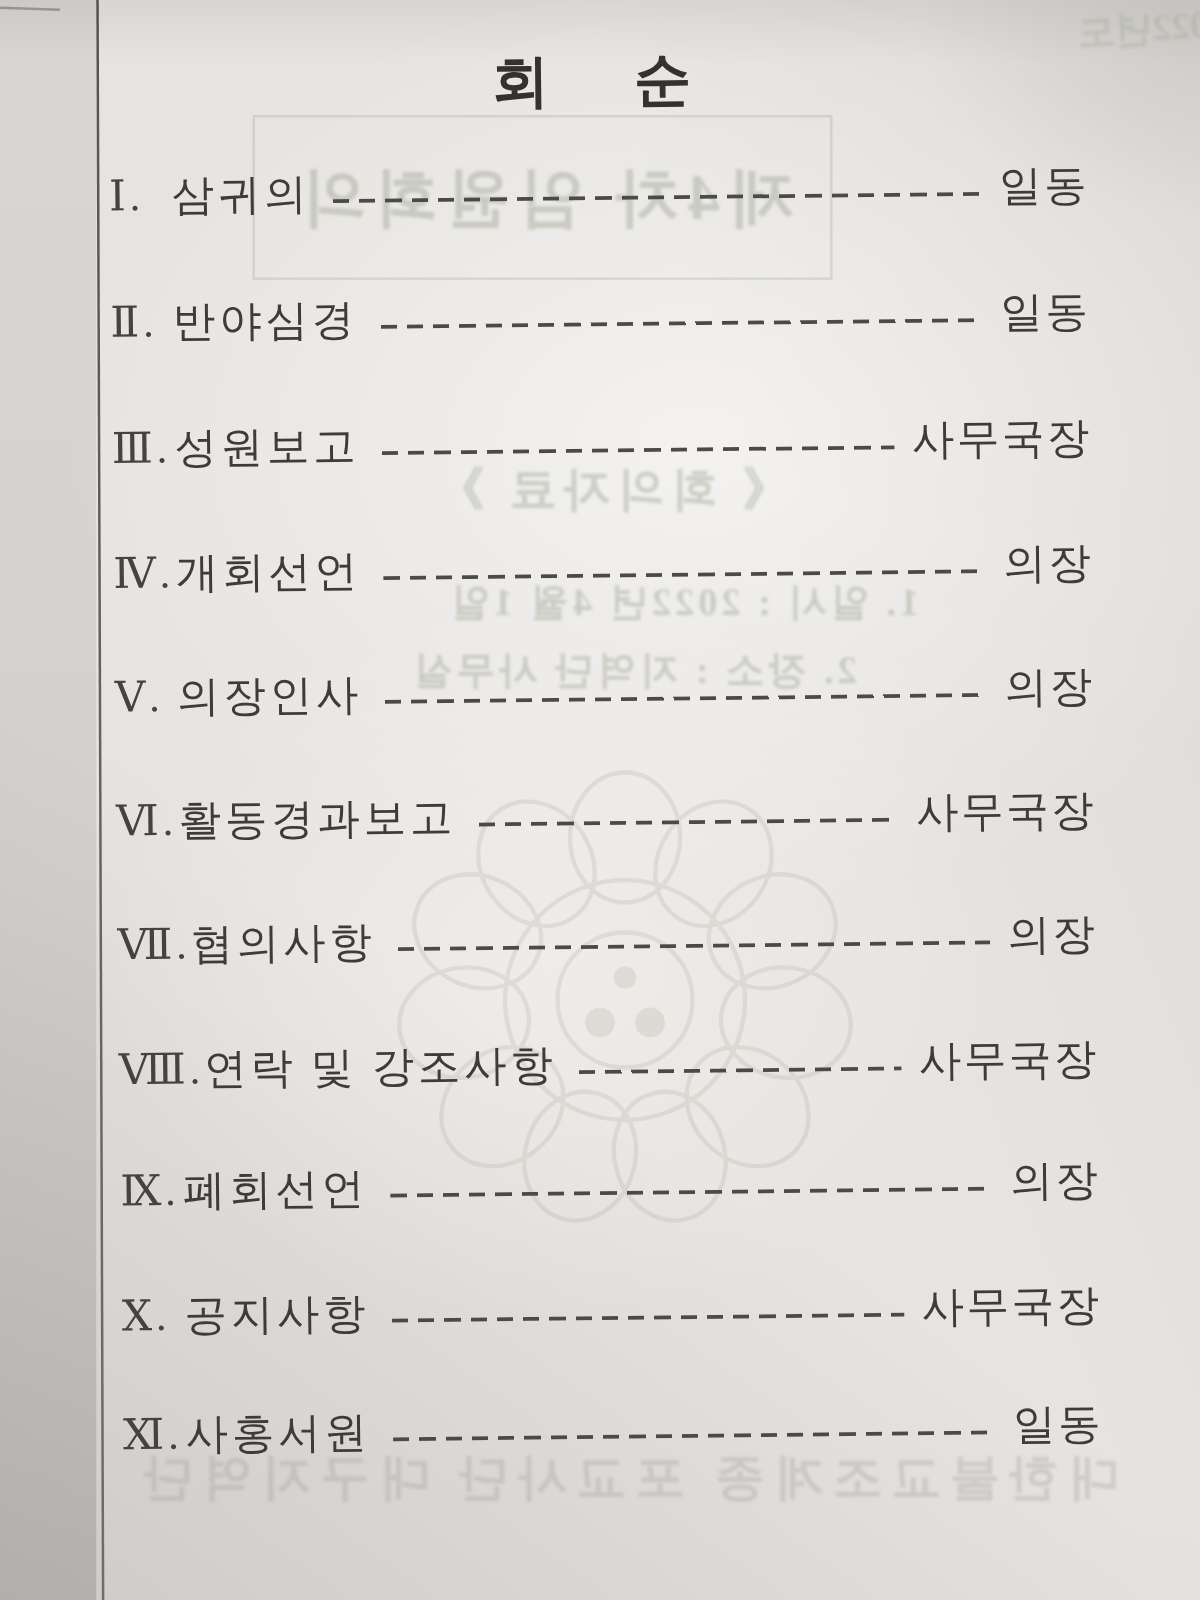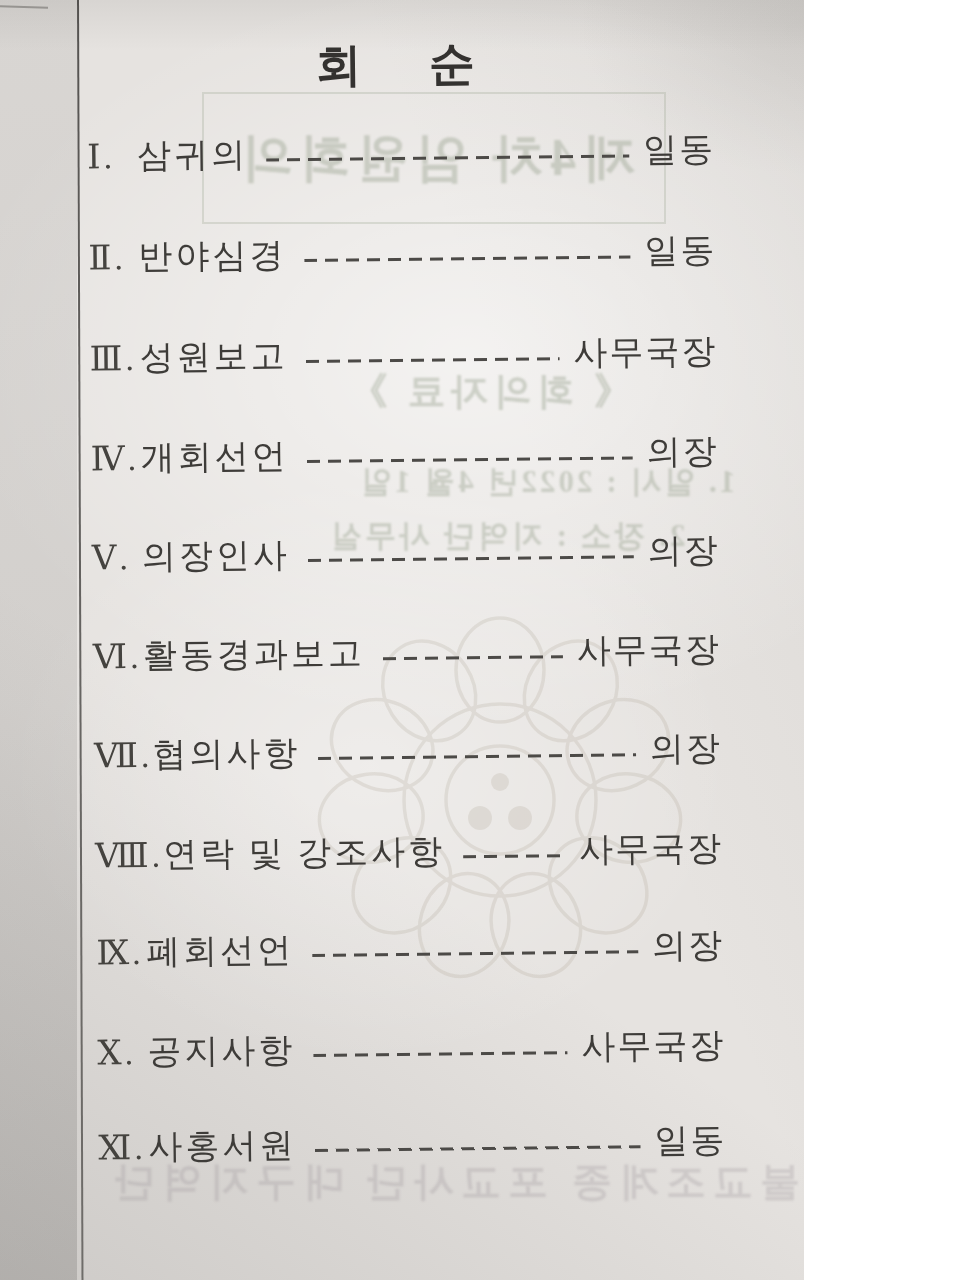--- a/index.html
+++ b/index.html
@@ -1,18 +1,18 @@
 <!DOCTYPE html>
 <html><head>
 <meta charset="utf-8">
 <style>
   html,body{margin:0;padding:0;}
   body{width:960px;height:1280px;overflow:hidden;
        font-family:"Liberation Serif","DejaVu Serif",serif;}
-  .page{position:relative;width:804px;height:1280px;overflow:hidden;
+  .page{position:relative;width:960px;height:1280px;overflow:hidden;
     background:
       radial-gradient(ellipse 720px 520px at 58% 28%, rgba(255,255,255,0.55), transparent 72%),
       radial-gradient(ellipse 520px 420px at 46% 60%, rgba(255,255,255,0.35), transparent 70%),
       radial-gradient(ellipse 300px 200px at 100% 2%, rgba(110,108,104,0.13), transparent 75%),
       linear-gradient(to bottom, rgba(130,128,124,0.14), transparent 4%),
       linear-gradient(35deg, rgba(85,83,80,0.17), transparent 38%),
       linear-gradient(250deg, rgba(140,138,134,0.10), transparent 35%),
       #e6e3e0;
   }
   

